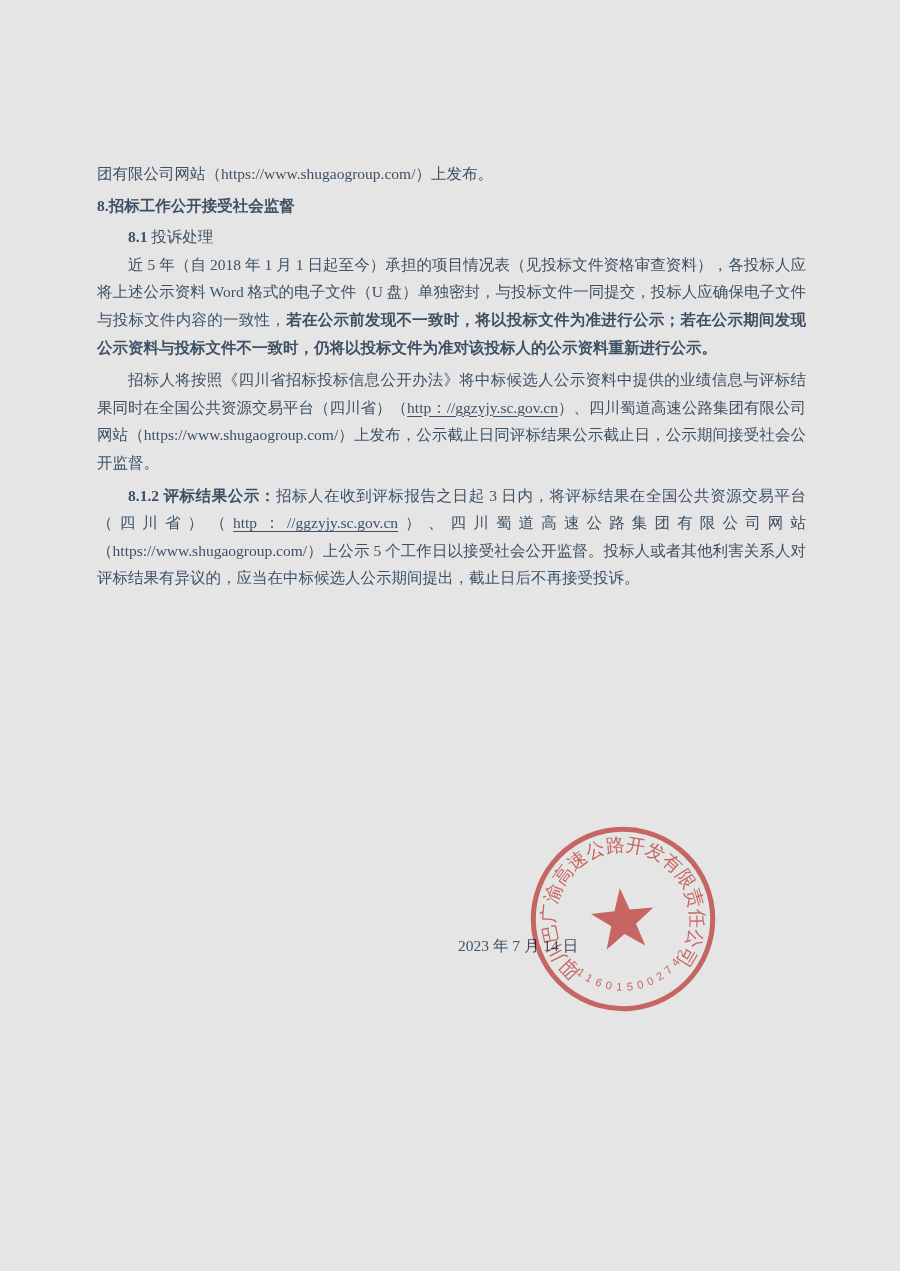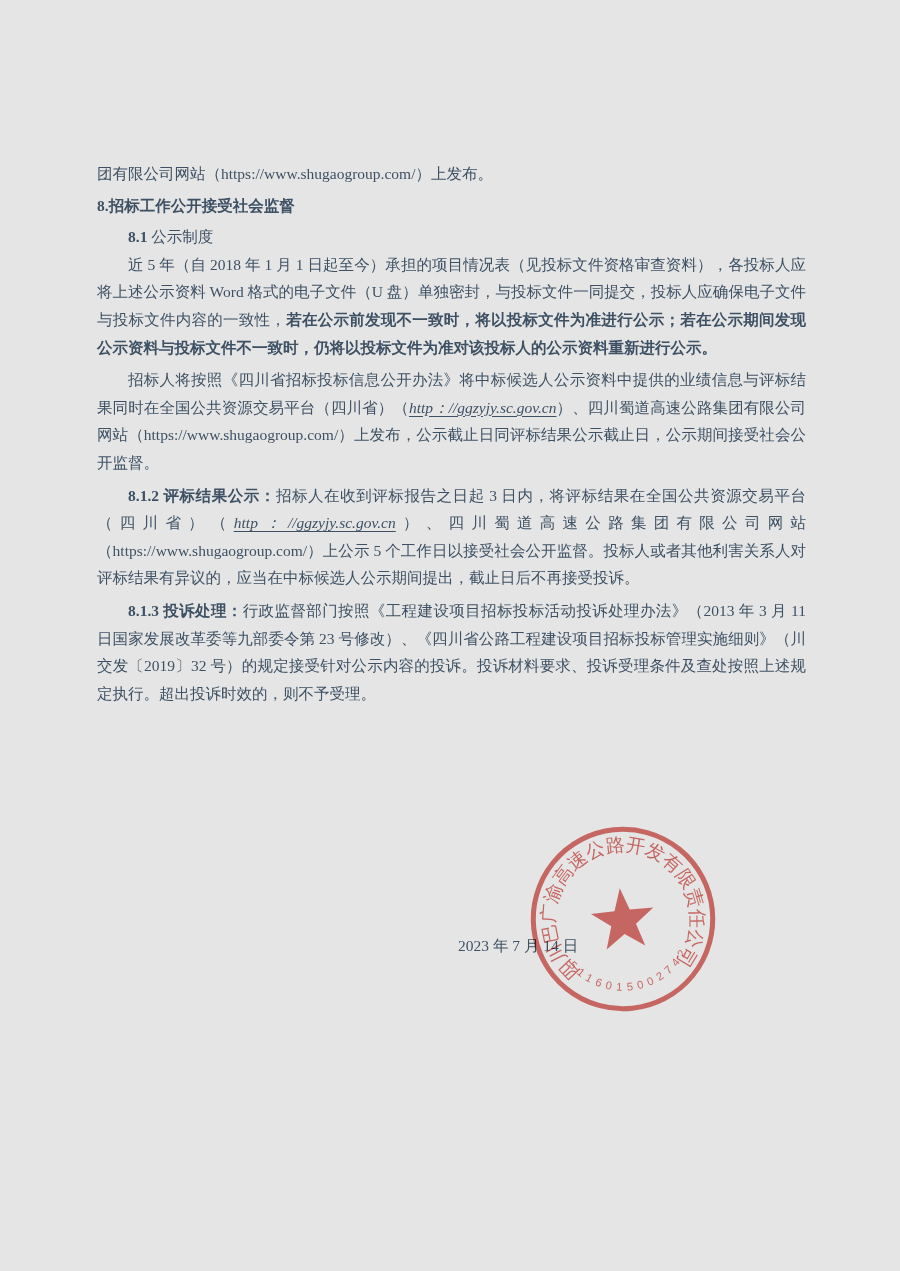--- a/index.html
+++ b/index.html
@@ -18,21 +18,21 @@
     position: absolute;
     left: 97px;
     top: 160px;
     width: 709px;
     font-size: 15.5px;
     line-height: 27.6px;
     text-align: justify;
   }
   p.para { margin: 0; }
   .para .b { font-weight: bold; font-family: Liberation Serif, serif; }
-  .para .u { text-decoration: underline; text-underline-offset: 3px; font-style: italic; }
+  .para .u { text-decoration: underline; text-underline-offset: 3px; }
   .para.continuation { text-indent: 0; }
   .para.heading { font-weight: bold; margin: 4px 0 4px 0; text-indent: 0; }
   .para.sub { text-indent: 2em; }
   .para.body { text-indent: 2em; margin-top: 5px; }
   .para.sub + .para.body { margin-top: 0; }
 
   .contacts { margin-top: 9px; margin-left: 31px; }
   .contact-row { line-height: 27.6px; margin-bottom: 5px; white-space: nowrap; }
   .contact-label { letter-spacing: 1px; }
   .contact-value {
@@ -69,25 +69,24 @@
 </style>
 </head>
 <body>
 
 <div class="page">
 
   <div class="doc">
     <div id="doc-paragraphs">
         <p class="para continuation"><span>团有限公司网站（https://www.shugaogroup.com/）上发布。</span></p>
         <p class="para heading"><span class="b">8.招标工作公开接受社会监督</span></p>
-        <p class="para sub"><span class="b">8.1 </span><span>公示制度</span></p>
+        <p class="para sub"><span class="b">8.1 </span><span>投诉处理</span></p>
         <p class="para body"><span>近 5 年（自 2018 年 1 月 1 日起至今）承担的项目情况表（见投标文件资格审查资料），各投标人应将上述公示资料 Word 格式的电子文件（U 盘）单独密封，与投标文件一同提交，投标人应确保电子文件与投标文件内容的一致性，</span><span class="b">若在公示前发现不一致时，将以投标文件为准进行公示；若在公示期间发现公示资料与投标文件不一致时，仍将以投标文件为准对该投标人的公示资料重新进行公示。</span></p>
         <p class="para body"><span>招标人将按照《四川省招标投标信息公开办法》将中标候选人公示资料中提供的业绩信息与评标结果同时在全国公共资源交易平台（四川省）（</span><span class="u">http：//ggzyjy.sc.gov.cn</span><span>）、四川蜀道高速公路集团有限公司网站（https://www.shugaogroup.com/）上发布，公示截止日同评标结果公示截止日，公示期间接受社会公开监督。</span></p>
         <p class="para body"><span class="b">8.1.2 评标结果公示：</span><span>招标人在收到评标报告之日起 3 日内，将评标结果在全国公共资源交易平台（四川省）（</span><span class="u">http：//ggzyjy.sc.gov.cn</span><span>）、四川蜀道高速公路集团有限公司网站（https://www.shugaogroup.com/）上公示 5 个工作日以接受社会公开监督。投标人或者其他利害关系人对评标结果有异议的，应当在中标候选人公示期间提出，截止日后不再接受投诉。</span></p>
-        <p class="para body"><span class="b">8.1.3 投诉处理：</span><span>行政监督部门按照《工程建设项目招标投标活动投诉处理办法》（2013 年 3 月 11 日国家发展改革委等九部委令第 23 号修改）、《四川省公路工程建设项目招标投标管理实施细则》（川交发〔2019〕32 号）的规定接受针对公示内容的投诉。投诉材料要求、投诉受理条件及查处按照上述规定执行。超出投诉时效的，则不予受理。</span></p>
       </div>
 
   </div>
 
   <div class="signature">
     <div class="sig-date">2023 年 7 月 14 日</div>
   </div>
 
   <svg class="stamp" viewBox="0 0 200 200" xmlns="http://www.w3.org/2000/svg">
     <defs>

